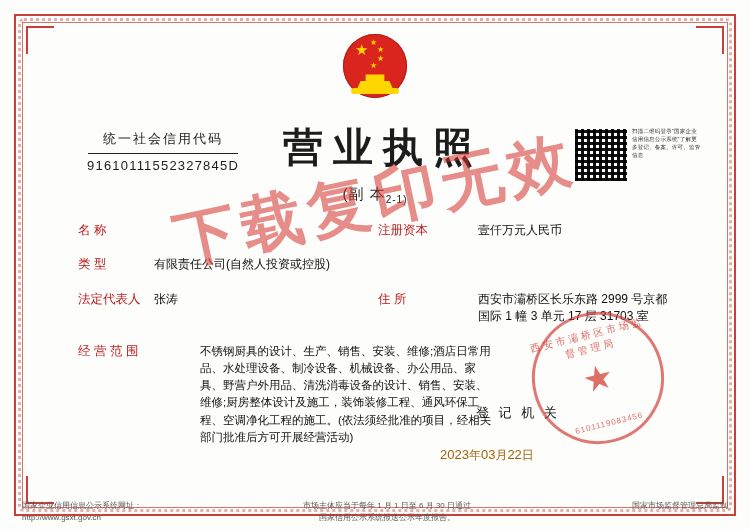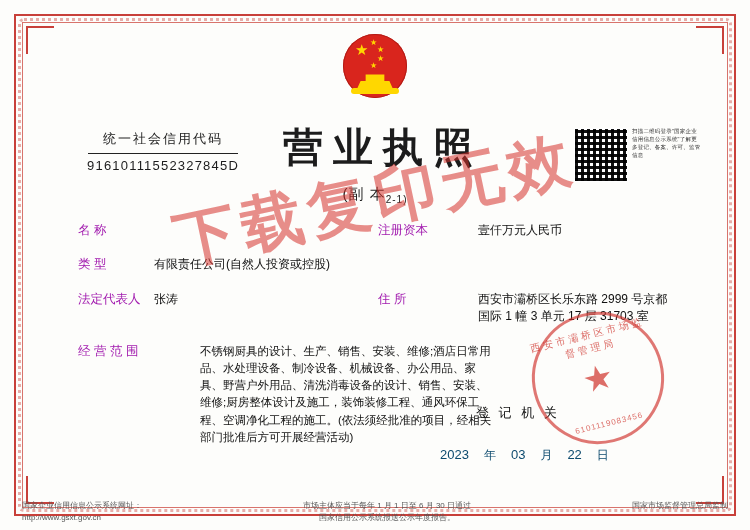--- a/index.html
+++ b/index.html
@@ -194,21 +194,21 @@
     width: 300px;
     display: flex;
     align-items: flex-start;
     gap: 24px;
   }
   .lbl {
     width: 76px;
     flex: 0 0 76px;
     font-size: 12.5px;
     letter-spacing: 0px;
-    color: #a21caf;
+    color: #b91c1c;
   }
   .val {
     font-size: 12px;
     color: #111;
     line-height: 1.45;
   }
   .scope-row .val {
     width: 330px;
     line-height: 1.5;
     font-size: 11.5px;
@@ -272,24 +272,24 @@
     bottom: 108px;
     font-size: 13px;
     letter-spacing: 3px;
     color: #111;
   }
   .date-line {
     position: absolute;
     left: 440px;
     bottom: 66px;
     font-size: 13px;
-    color: #0c4a6e;
+    color: #a16207;
     display: flex;
     align-items: baseline;
-    gap: 15px;
+    gap: 0;
   }
   .date-line .num { font-size: 13px; }
   .date-line .unit { font-size: 12px; }
 
   
   .footer {
     position: absolute;
     left: 22px;
     right: 22px;
     bottom: 6px;

